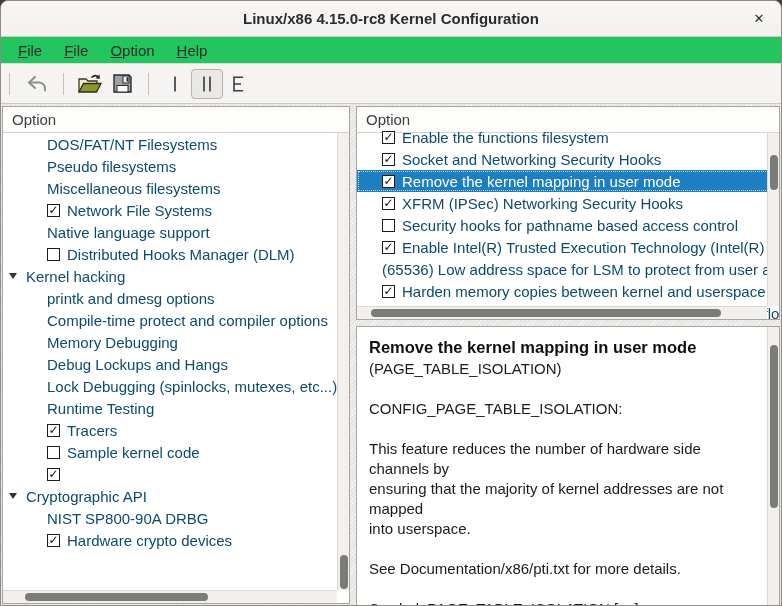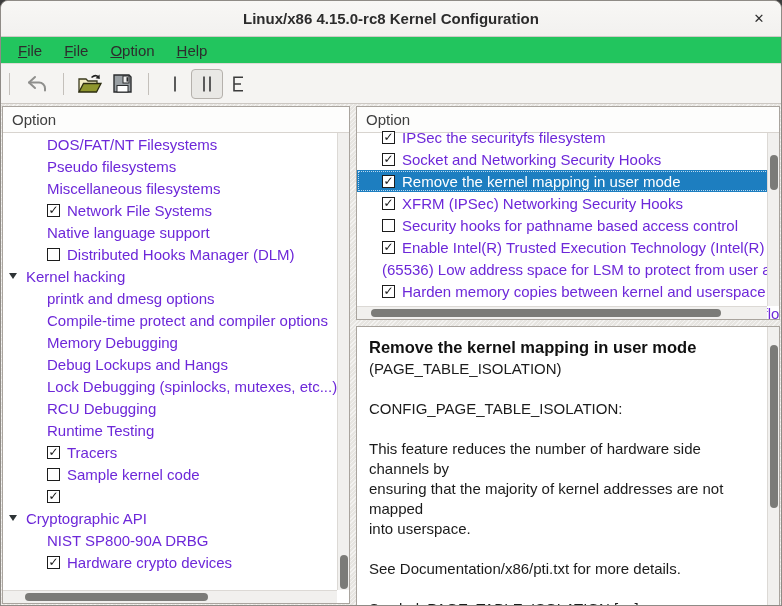--- a/index.html
+++ b/index.html
@@ -67,21 +67,21 @@
     height:26px; background:#fdfdfc; border-bottom:1px solid #d8d4cf;
     display:flex; align-items:center; padding-left:9px;
     font-size:15px; color:#3f3f3f;
   }
 
   
   .list{ position:relative; overflow:hidden; }
   .rt-panel .list{ margin-top:-7px; }
   .trow{
     height:22px; display:flex; align-items:center;
-    font-size:15px; color:#6d28d9; white-space:nowrap; padding-left:6px; cursor:default;
+    font-size:15px; color:#0c4a6e; white-space:nowrap; padding-left:6px; cursor:default;
   }
   .trow.lvl2{ padding-left:44px; }
   .rt-panel .trow{ padding-left:25px; }
   .trow.selected{ background:var(--sel,#1d7ec0); color:#fff; }
   .rt-panel .trow.selected{ outline:1px dotted #bcd9ee; outline-offset:-2px; }
   .lbl{ overflow:hidden; }
 
   .arrow{ width:17px; flex:none; display:flex; align-items:center; }
   .arrow::before{
     content:""; width:0; height:0; border-left:4.5px solid transparent;
@@ -276,24 +276,20 @@
           <div class="trow lvl2">
 
             <span class="lbl">Debug Lockups and Hangs</span>
           </div>
 
           <div class="trow lvl2">
 
             <span class="lbl">Lock Debugging (spinlocks, mutexes, etc...)</span>
           </div>
 
-          <div class="trow lvl2">
-
-            <span class="lbl">RCU Debugging</span>
-          </div>
 
           <div class="trow lvl2">
 
             <span class="lbl">Runtime Testing</span>
           </div>
 
           <div class="trow lvl2">
 
             <span class="cb checked"></span>
             <span class="lbl">Tracers</span>
@@ -339,21 +335,21 @@
     <div class="splitter-v"></div>
 
     <div class="panel rt-panel">
       <div class="panel-header">
         <span>Option</span>
       </div>
       <div class="list">
 
           <div class="trow">
             <span class="cb checked"></span>
-            <span class="lbl">IPSec the securityfs filesystem</span>
+            <span class="lbl">Enable the functions filesystem</span>
           </div>
 
           <div class="trow">
             <span class="cb checked"></span>
             <span class="lbl">Socket and Networking Security Hooks</span>
           </div>
 
           <div class="trow selected">
             <span class="cb checked"></span>
             <span class="lbl">Remove the kernel mapping in user mode</span>

